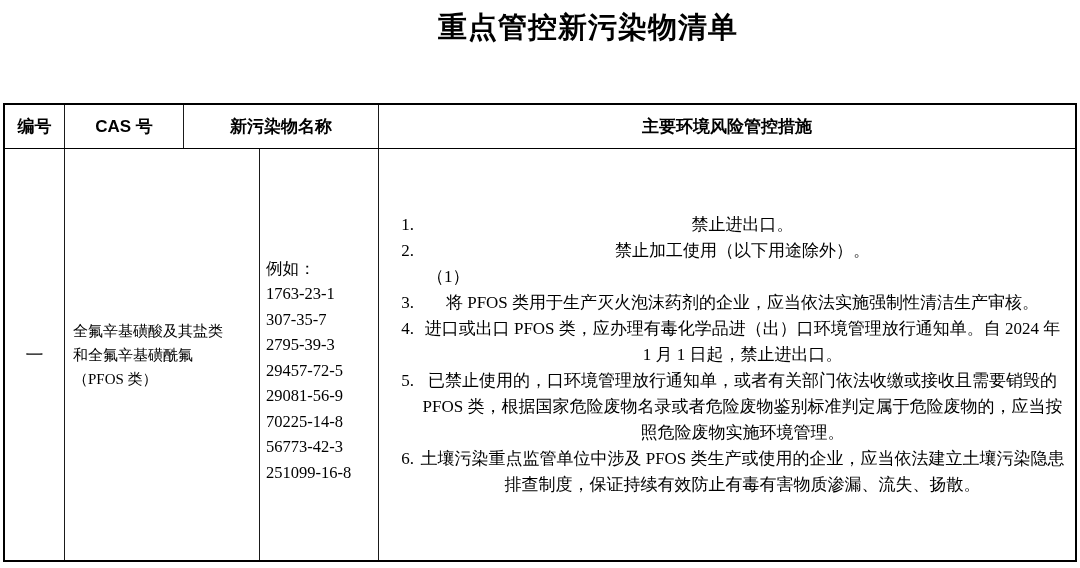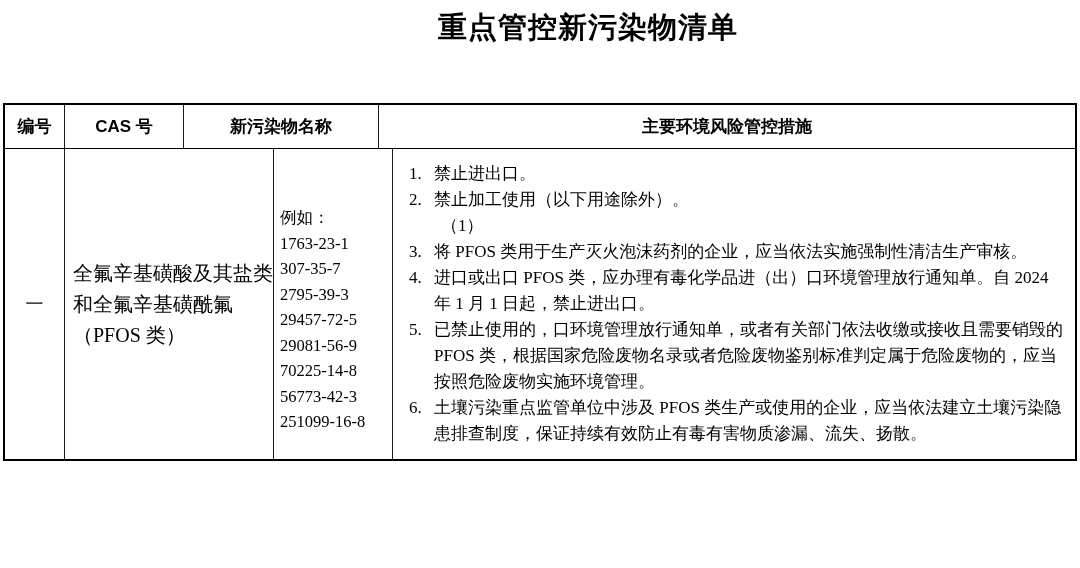--- a/index.html
+++ b/index.html
@@ -7,46 +7,46 @@
   body { font-family:"Liberation Serif", serif; color:#000; position:relative; }
 
   .doc-title {
     position:absolute; left:0; top:8px; width:1080px;
     text-align:center; font-size:29px; font-weight:bold;
     letter-spacing:1px; font-family:"Liberation Serif", serif;margin-left:48px;
   }
 
   .tbl {
     position:absolute; left:3px; top:103px;
-    width:1074px; height:358px;
+    width:1074px; height:459px;
     border:2px solid #000;
     display:flex; flex-direction:column;
     background:#fff;
   }
   .hrow { display:flex; height:44px; border-bottom:1px solid #000; flex:0 0 44px; }
   .brow { display:flex; flex:1; min-height:0; }
 
   .cell { border-right:1px solid #1a1a1a; display:flex; }
   .cell:last-child { border-right:none; }
   .c-no   { flex:0 0 60px;  }
   .c-name { flex:0 0 195px; }
   .c-cas  { flex:0 0 119px; }
-  .c-meas { flex:1; }
+  .c-meas { flex:1;text-align:center; }
 
   .hcell {
     align-items:center; justify-content:center;
     font-family:"Liberation Sans", sans-serif;
     font-weight:bold; font-size:17px;
   }
 
   .bcell { align-items:center; font-size:17px; }
   .c-no.bcell { justify-content:center; font-size:18px; }
 
   .name-text {
-    padding:0 0 0 8px; white-space:pre; line-height:31px; font-size:20px;
+    padding:0 0 0 8px; white-space:pre; line-height:24px; font-size:15px;
   }
   .cas-text {
     padding:0 0 0 6px; white-space:pre; line-height:25.5px; font-size:16.5px;margin-top:32px;
   }
 
   .meas-list { width:100%; padding:0 10px 0 16px; }
   .m-item { display:flex; line-height:26px; font-size:17px; }
   .m-num  { flex:0 0 25px; }
   .m-text { flex:1; }
   .m-sub  { display:flex; line-height:26px; font-size:17px; margin-left:32px; }

